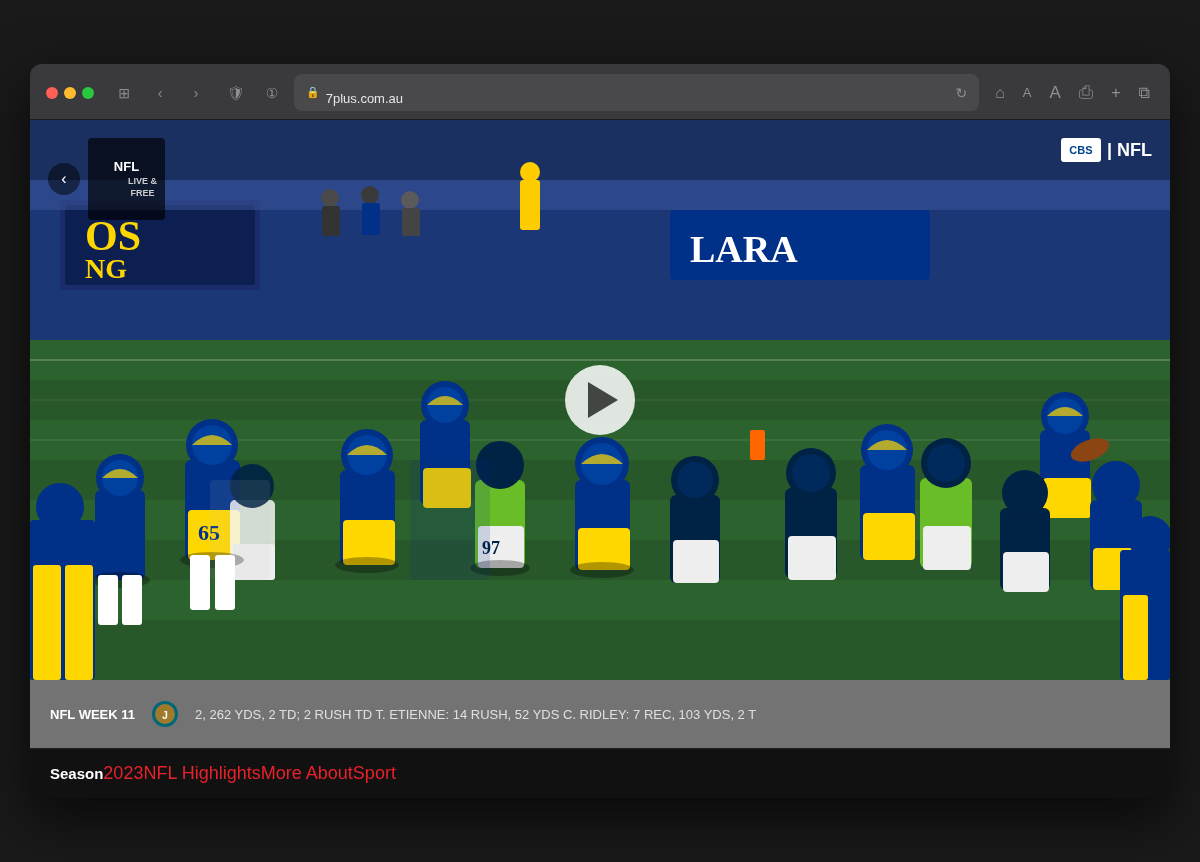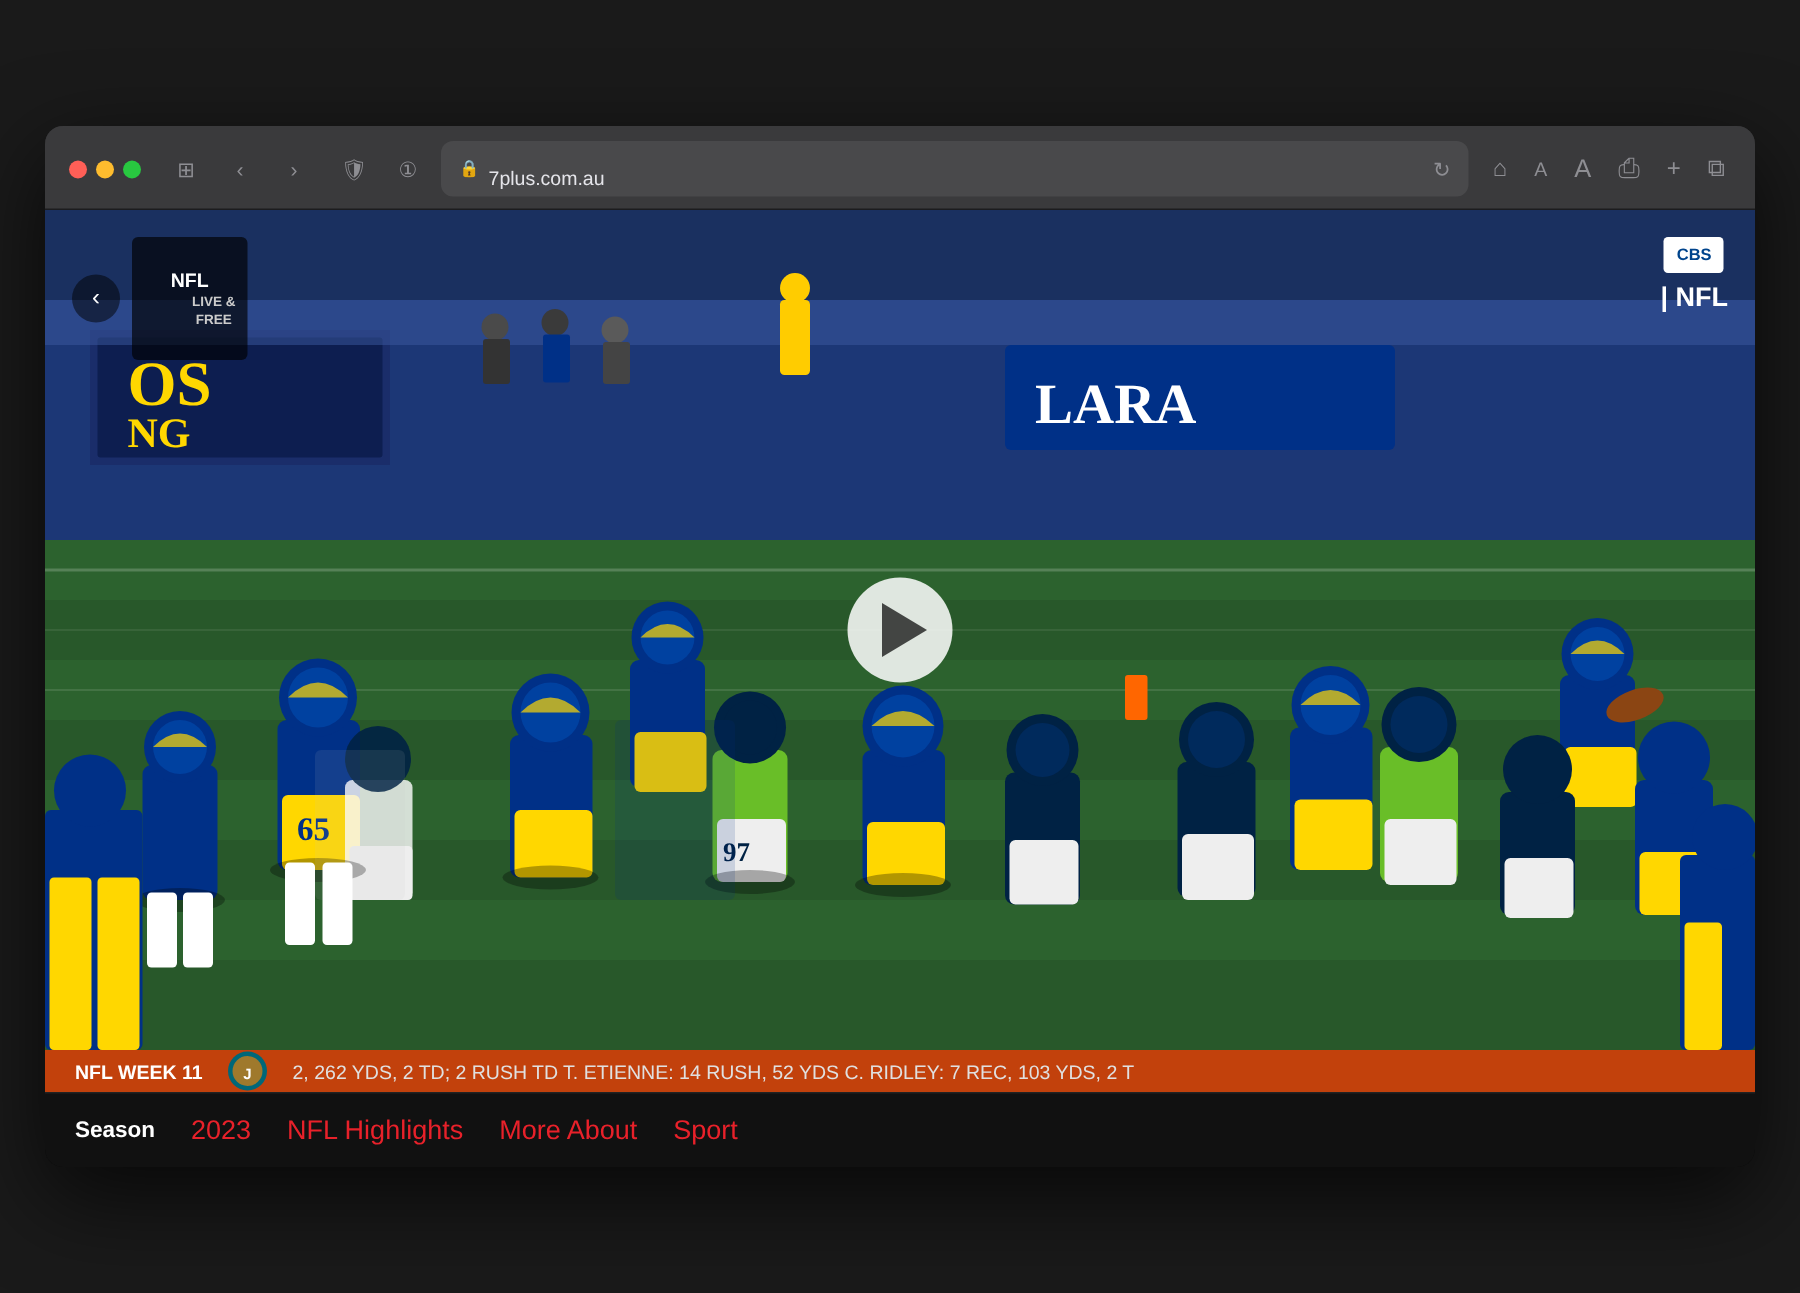--- a/index.html
+++ b/index.html
@@ -164,21 +164,20 @@
 
     
     .cbs-nfl {
       position: absolute;
       top: 18px;
       right: 18px;
       display: flex;
       align-items: center;
       gap: 6px;
       z-index: 10;
-      flex-direction: column;
     }
 
     .cbs-logo {
       width: 40px;
       height: 24px;
       background: #fff;
       border-radius: 3px;
       display: flex;
       align-items: center;
       justify-content: center;
@@ -217,22 +216,22 @@
       width: 0;
       height: 0;
       border-top: 18px solid transparent;
       border-bottom: 18px solid transparent;
       border-left: 30px solid rgba(0,0,0,0.7);
       margin-left: 6px;
     }
 
     
     .ticker-bar {
-      background: #c2410c;
-      padding: 0 20px;
+      background: #737373;
+      padding: 20px 20px;
       display: flex;
       align-items: center;
       gap: 16px;
       overflow: hidden;
     }
 
     .ticker-label {
       color: white;
       font-size: 13px;
       font-weight: 700;
@@ -252,21 +251,20 @@
       white-space: nowrap;
       text-align: center;
     }
 
     
     .nav-bar {
       background: #111111;
       padding: 14px 20px;
       display: flex;
       align-items: center;
-      gap: 24px;
       border-top: 1px solid #222;
     }
 
     .nav-label {
       color: white;
       font-size: 15px;
       font-weight: 700;
     }
 
     .nav-link {

